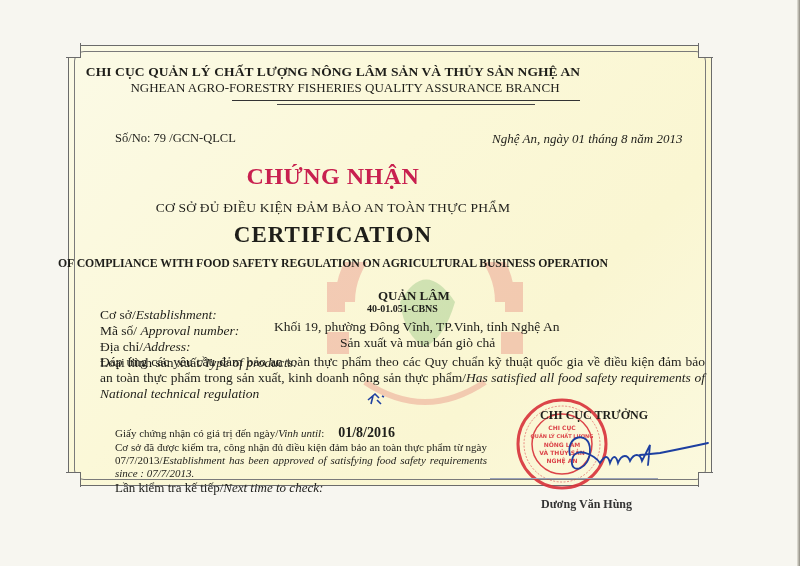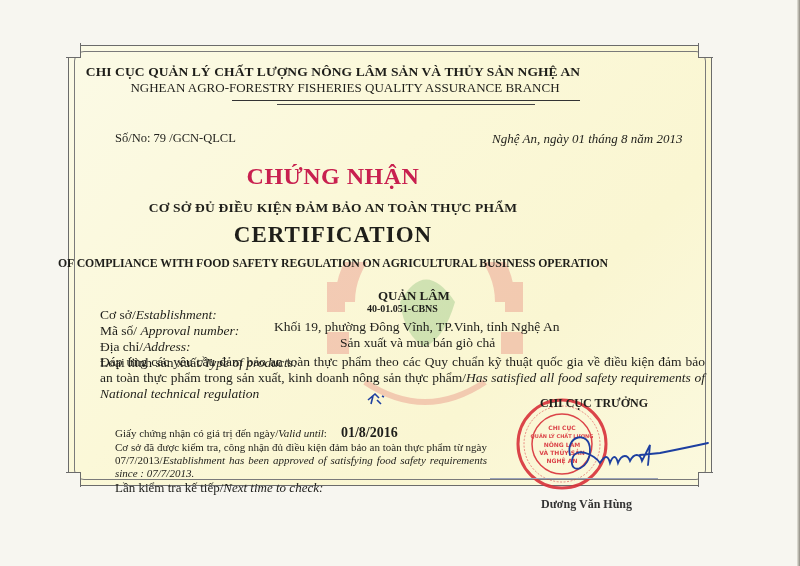--- a/index.html
+++ b/index.html
@@ -39,21 +39,21 @@
 
   .agency-vn { top: 64px; font-size: 13.5px; font-weight: bold; letter-spacing: 0.1px; }
   .agency-en { top: 80px; font-size: 13px; padding-left: 12px; }
   .rule1 { position: absolute; left: 232px; top: 100px; width: 348px; height: 1px; background: #333; }
   .rule2 { position: absolute; left: 277px; top: 104px; width: 258px; height: 1px; background: #444; }
 
   .cert-no { left: 115px; top: 131px; font-size: 12.5px; }
   .cert-date { left: 492px; top: 131px; font-size: 13px; font-style: italic; }
 
   .title-vn { top: 163px; font-size: 24px; font-weight: bold; color: #c8204f; letter-spacing: 0.5px; }
-  .subtitle-vn { top: 200px; font-size: 13.5px; font-weight: bold; letter-spacing: 0.2px; }
+  .subtitle-vn { top: 200px; font-size: 13.5px; font-weight: normal; letter-spacing: 0.2px; }
   .title-en { top: 222px; font-size: 23px; font-weight: bold; letter-spacing: 1px; }
   .subtitle-en { top: 256px; font-size: 11.8px; font-weight: bold; letter-spacing: -0.1px; }
 
   .field-label { left: 100px; font-size: 13.5px; margin-top: 20px; }
   .field-label i { font-style: italic; }
   .val-bold { font-size: 13px; font-weight: bold; }
   .val { font-size: 13.5px; }
 
   .body-para {
     position: absolute; left: 100px; top: 354px; width: 605px;
@@ -63,21 +63,21 @@
 
   .validity { left: 115px; top: 425px; font-size: 11px; }
   .validity-date { font-size: 14px; font-weight: bold; margin-left: 14px; }
   .approval-para {
     position: absolute; left: 115px; top: 441px; width: 372px;
     font-size: 11px; line-height: 13px; text-align: justify;
   }
   .approval-para i { font-style: italic; }
   .next-check { left: 115px; top: 480px; font-size: 13px; }
 
-  .signer-title { left: 540px; top: 396px; font-size: 12px; font-weight: bold; }
+  .signer-title { left: 540px; top: 408px; font-size: 12px; font-weight: bold; }
   .signer-name { left: 541px; top: 497px; font-size: 12px; font-weight: bold; color: #333; }
   .seal { position: absolute; left: 515px; top: 397px; width: 94px; height: 94px; opacity: 0.9; }
   .signature { position: absolute; left: 560px; top: 425px; width: 150px; height: 70px; }
   .sig-line { position: absolute; left: 490px; top: 478px; width: 168px; height: 1px; background: #9aa3b8; }
   .small-initial { position: absolute; left: 365px; top: 388px; width: 22px; height: 20px; }
 </style>
 </head>
 <body>
 
 <div class="sheet-edge"></div>
@@ -125,21 +125,21 @@
 
 <div class="abs field-label" style="top:335px"><span>Loại hình sản xuất/</span><i>Type of products:</i></div>
 <div class="abs val" style="left:340px; top:335px">Sản xuất và mua bán giò chả</div>
 
 <div class="body-para"><span>Đáp ứng các yêu cầu đảm bảo an toàn thực phẩm theo các Quy chuẩn kỹ thuật quốc gia về điều kiện đảm bảo an toàn thực phẩm trong sản xuất, kinh doanh nông sản thực phẩm/</span><i>Has satisfied all food safety requirements of National technical regulation</i></div>
 
 <svg class="small-initial" viewBox="0 0 22 20">
   <path d="M3 12 L10 6 L14 10 M8 8 L6 16 M12 12 L16 16 M17 8 L19 9" stroke="#1d3fa0" stroke-width="1.6" fill="none"></path>
 </svg>
 
-<div class="abs validity"><span>Giấy chứng nhận có giá trị đến ngày/</span><i>Valid until</i><span>:</span><span class="validity-date">01/8/2016</span></div>
+<div class="abs validity"><span>Giấy chứng nhận có giá trị đến ngày/</span><i>Vinh until</i><span>:</span><span class="validity-date">01/8/2016</span></div>
 <div class="approval-para"><span>Cơ sở đã được kiểm tra, công nhận đủ điều kiện đảm bảo an toàn thực phẩm từ ngày 07/7/2013/</span><i>Establishment has been approved  of satisfying food safety requirements since : 07/7/2013.</i></div>
 <div class="abs next-check"><span>Lần kiểm tra kế tiếp/</span><i>Next time to check:</i></div>
 
 <svg class="seal" viewBox="0 0 94 94">
   <circle cx="47" cy="47" r="44" fill="none" stroke="#d8313a" stroke-width="3"></circle>
   <circle cx="47" cy="47" r="30" fill="none" stroke="#d8313a" stroke-width="1.5"></circle>
   <circle cx="47" cy="47" r="38" fill="none" stroke="#d8313a" stroke-width="0.6" stroke-dasharray="2 1.5"></circle>
   <g fill="#d8313a" font-family="DejaVu Sans, sans-serif" font-size="6" text-anchor="middle" font-weight="bold">
     <text x="47" y="33">CHI CỤC</text>
     <text x="47" y="41" font-size="5">QUẢN LÝ CHẤT LƯỢNG</text>

